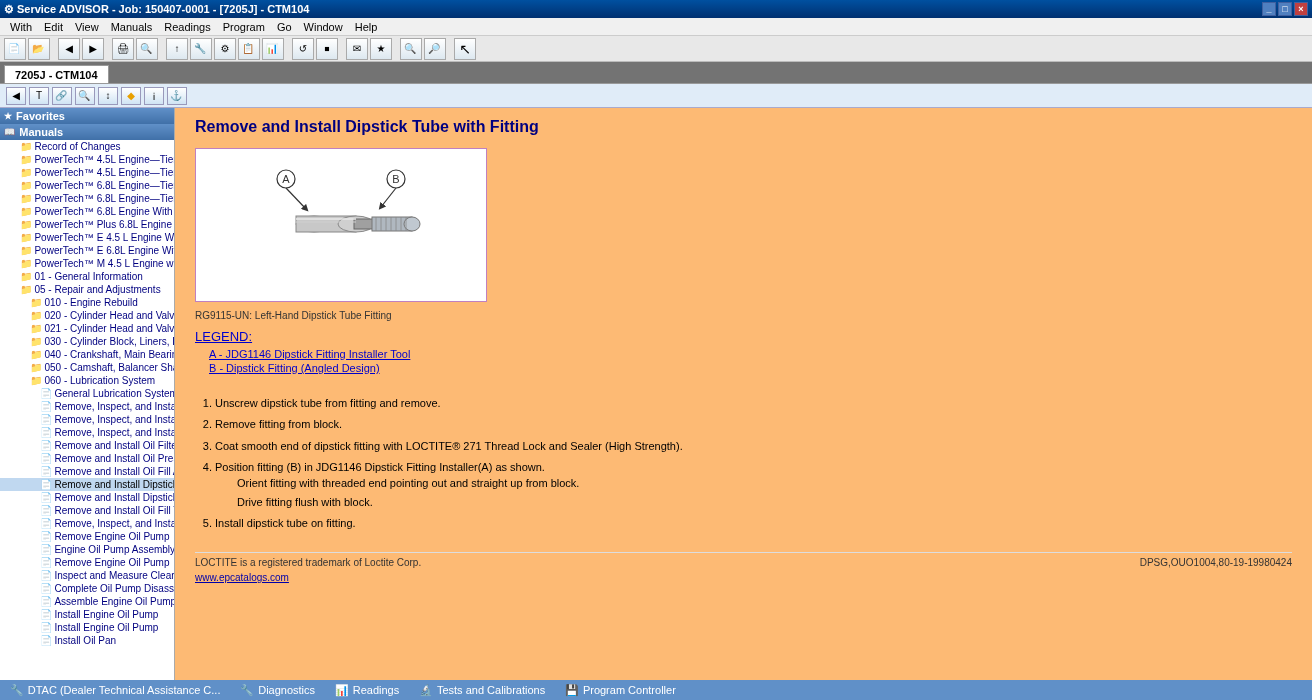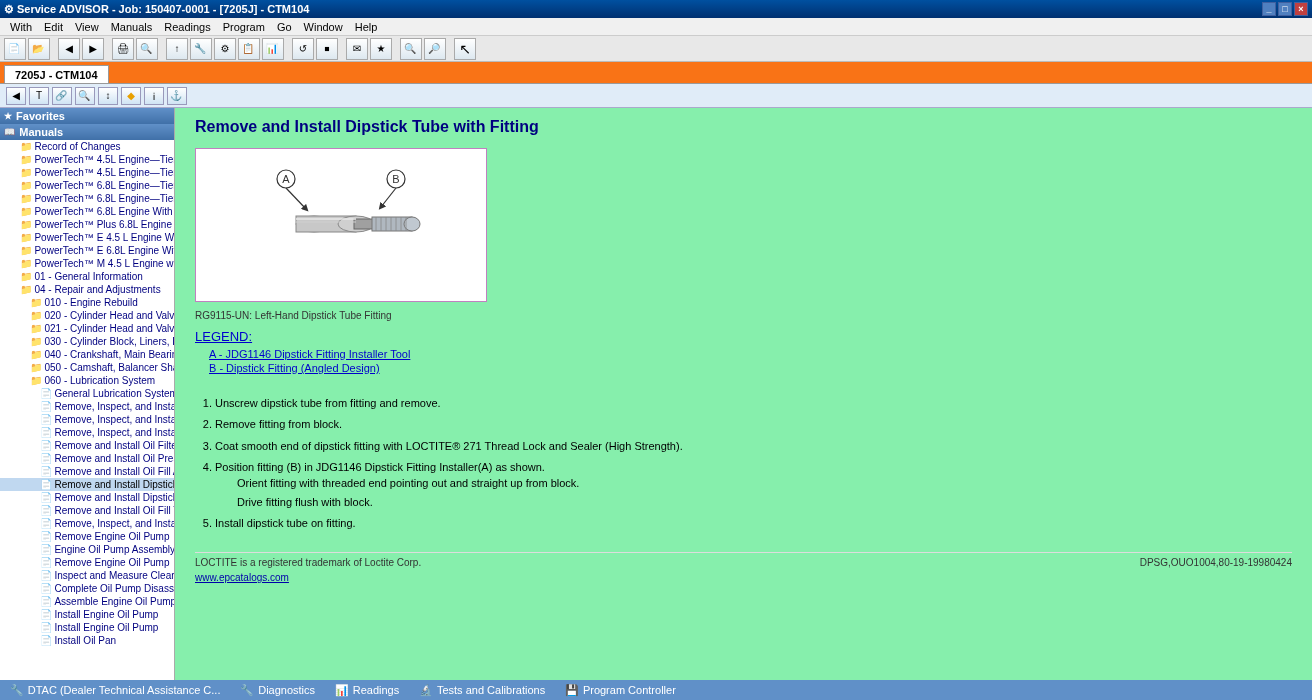--- a/index.html
+++ b/index.html
@@ -61,21 +61,21 @@
       background: linear-gradient(to bottom, #ffffff, #dde8f0);
       border: 1px solid #aaa;
       display: flex; align-items: center; justify-content: center;
       cursor: pointer;
       font-size: 10px;
     }
     .tb-sep { width: 4px; }
 
     
     #tab-bar {
-      background: #f97316;
+      background: #737373;
       height: 22px;
       display: flex;
       align-items: flex-end;
       padding: 0 4px;
       border-bottom: 1px solid #999;
     }
     .tab {
       background: #dce8f4;
       border: 1px solid #999;
       border-bottom: none;
@@ -149,21 +149,21 @@
       gap: 2px;
     }
     .tree-item.highlighted { background: #c0d8f0; color: #000; }
     .tree-item-indent1 { padding-left: 20px; }
     .tree-item-indent2 { padding-left: 30px; }
     .tree-item-indent3 { padding-left: 40px; }
 
     
     #content {
       flex: 1;
-      background: #86efac;
+      background: #fdba74;
       overflow-y: auto;
       padding: 10px 20px;
     }
 
     
     #bottom-tabs {
       height: 20px;
       background: #6090c8;
       display: flex;
       align-items: stretch;
@@ -384,21 +384,21 @@
     <div class="tree-item tree-item-indent1">
       <span>📁</span>
       <span>PowerTech™ M 4.5 L Engine with</span>
     </div>
     <div class="tree-item tree-item-indent1">
       <span>📁</span>
       <span>01 - General Information</span>
     </div>
     <div class="tree-item tree-item-indent1">
       <span>📁</span>
-      <span>04 - Repair and Adjustments</span>
+      <span>05 - Repair and Adjustments</span>
     </div>
     <div class="tree-item tree-item-indent2">
       <span>📁</span>
       <span>010 - Engine Rebuild</span>
     </div>
     <div class="tree-item tree-item-indent2">
       <span>📁</span>
       <span>020 - Cylinder Head and Valves</span>
     </div>
     <div class="tree-item tree-item-indent2">

